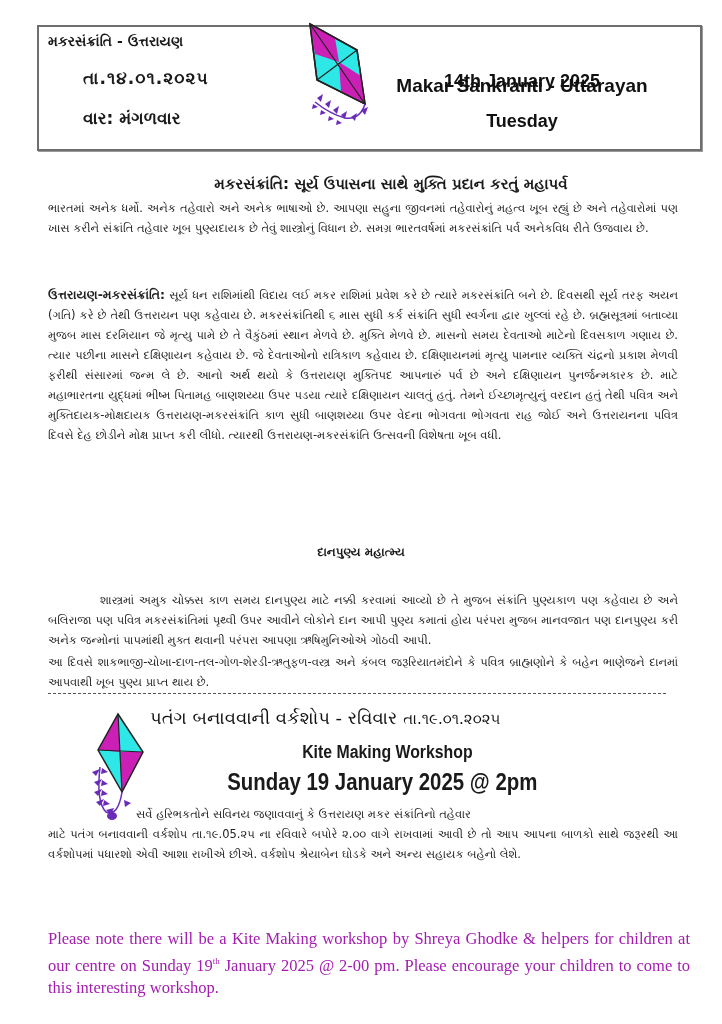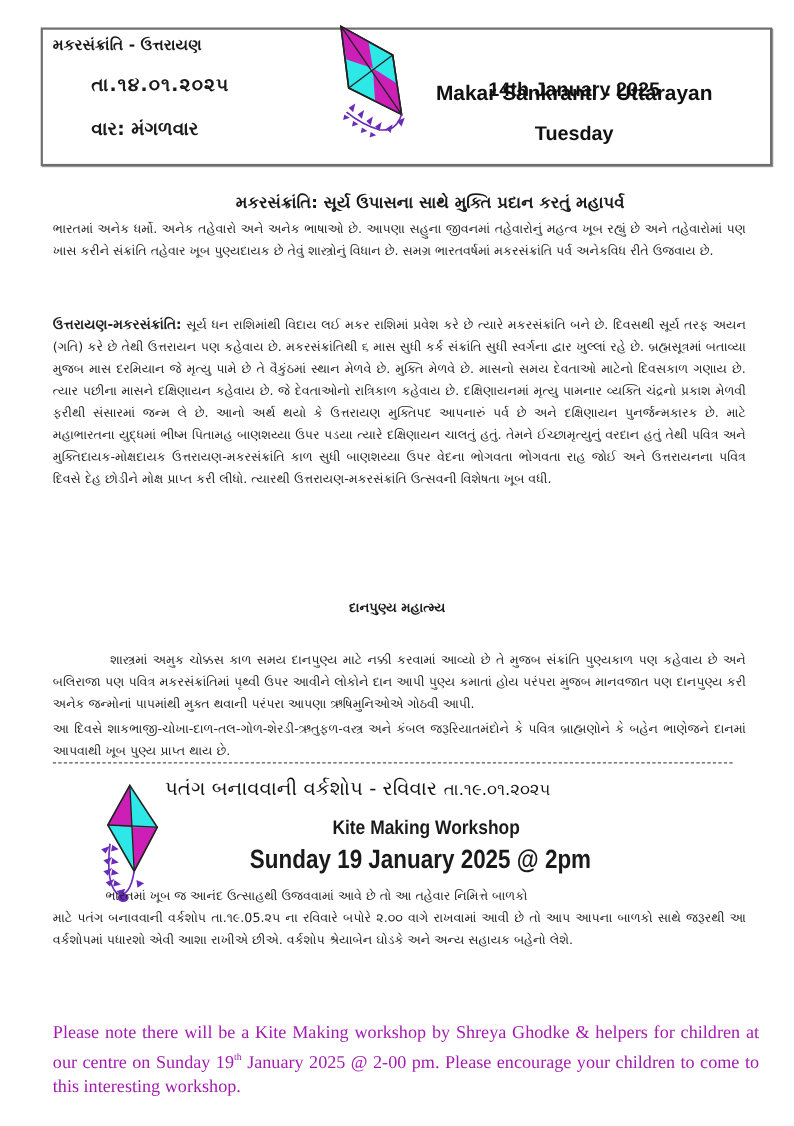--- a/index.html
+++ b/index.html
@@ -99,17 +99,17 @@
       <path d="M36 88 l7 3 l-6 4 z"></path>
     <ellipse cx="24" cy="104" rx="5" ry="4"></ellipse>
   </g>
 </svg>
 
 <div class="ws-guj"><span>પતંગ બનાવવાની વર્કશોપ - રવિવાર</span><span class="date">તા.૧૯.૦૧.૨૦૨૫</span></div>
 <div class="ws-en-title">Kite Making Workshop</div>
 <div class="ws-en-date">Sunday 19 January 2025 @ 2pm</div>
 
 <div class="ws-para">
-  <span class="l2">ભારતમાં ખૂબ જ આનંદ ઉત્સાહથી ઉજવવામાં આવે છે તો આ તહેવાર નિમિત્તે બાળકો</span>
+  <span class="l1">સર્વે હરિભકતોને સવિનય જણાવવાનું કે ઉત્તરાયણ મકર સંક્રાંતિનો  તહેવાર</span>
   <span>માટે પતંગ બનાવવાની વર્કશોપ તા.૧૯.05.૨૫ ના રવિવારે બપોરે ૨.૦૦ વાગે રાખવામાં આવી છે તો આપ આપના બાળકો સાથે જરૂરથી આ વર્કશોપમાં પધારશો એવી આશા રાખીએ છીએ. વર્કશોપ શ્રેયાબેન ઘોડકે અને અન્ય સહાયક બહેનો લેશે.</span>
 </div>
 
 <div class="eng-note"><span>Please note there will be a Kite Making workshop by Shreya Ghodke &amp; helpers for children at our centre on Sunday 19</span><sup>th</sup><span> January 2025 @ 2-00 pm. Please encourage your children to come to this interesting workshop.</span></div>
 
 </body></html>

